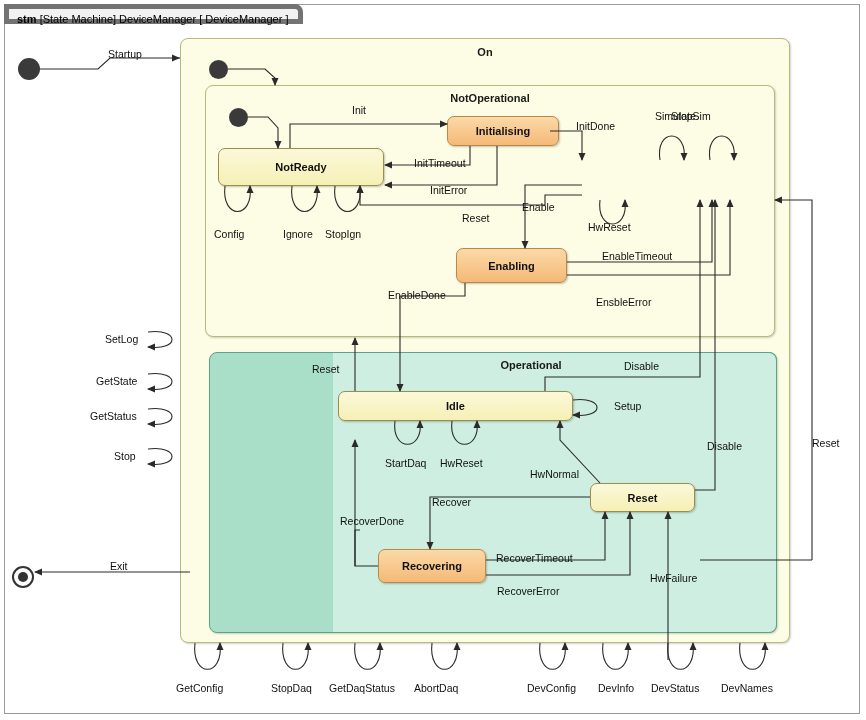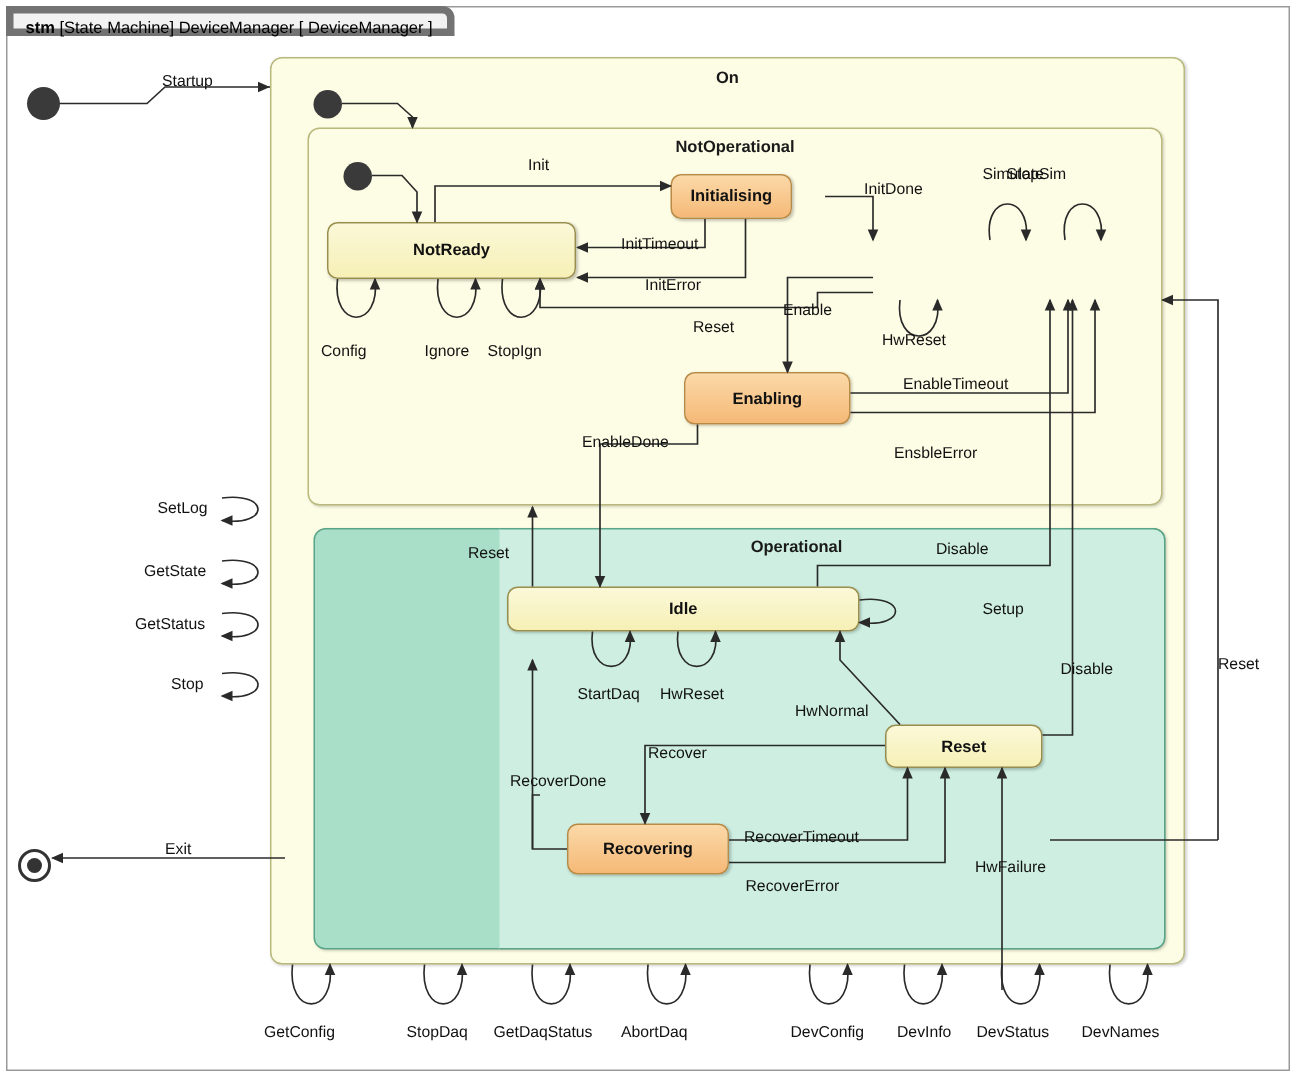--- a/index.html
+++ b/index.html
@@ -175,21 +175,21 @@
 
   <div class="init-node" style="left:18px; top:58px; width:22px; height:22px;"></div>
   <div class="init-node" style="left:209px; top:60px; width:19px; height:19px;"></div>
   <div class="init-node" style="left:229px; top:108px; width:19px; height:19px;"></div>
   <div class="final-node" style="left:12px; top:566px;"></div>
 
   <div class="simple-state st-yellow" style="left:218px; top:148px; width:166px; height:38px;">
     <span>NotReady</span>
   </div>
 
-  <div class="simple-state st-orange" style="left:447px; top:116px; width:81px; height:30px;">
+  <div class="simple-state st-orange" style="left:447px; top:116px; width:112px; height:30px;">
     <span>Initialising</span>
   </div>
 
 
   <div class="simple-state st-orange" style="left:456px; top:248px; width:111px; height:35px;">
     <span>Enabling</span>
   </div>
 
   <div class="simple-state st-yellow" style="left:338px; top:391px; width:235px; height:30px;">
     <span>Idle</span>
@@ -345,21 +345,21 @@
   <div class="lbl" style="left:655px; top:110px;">Simulate</div>
   <div class="lbl" style="left:671px; top:110px;">StopSim</div>
   <div class="lbl" style="left:588px; top:221px;">HwReset</div>
 
   <div class="lbl" style="left:214px; top:228px;">Config</div>
   <div class="lbl" style="left:283px; top:228px;">Ignore</div>
   <div class="lbl" style="left:325px; top:228px;">StopIgn</div>
 
   <div class="lbl" style="left:312px; top:363px;">Reset</div>
   <div class="lbl" style="left:624px; top:360px;">Disable</div>
-  <div class="lbl" style="left:614px; top:400px;margin-left:41px;">Setup</div>
+  <div class="lbl" style="left:614px; top:400px;">Setup</div>
   <div class="lbl" style="left:385px; top:457px;">StartDaq</div>
   <div class="lbl" style="left:440px; top:457px;">HwReset</div>
   <div class="lbl" style="left:530px; top:468px;">HwNormal</div>
   <div class="lbl" style="left:707px; top:440px;">Disable</div>
 
   <div class="lbl" style="left:432px; top:496px;">Recover</div>
   <div class="lbl" style="left:340px; top:515px;">RecoverDone</div>
   <div class="lbl" style="left:496px; top:552px;">RecoverTimeout</div>
   <div class="lbl" style="left:497px; top:585px;">RecoverError</div>
   <div class="lbl" style="left:650px; top:572px;">HwFailure</div>

